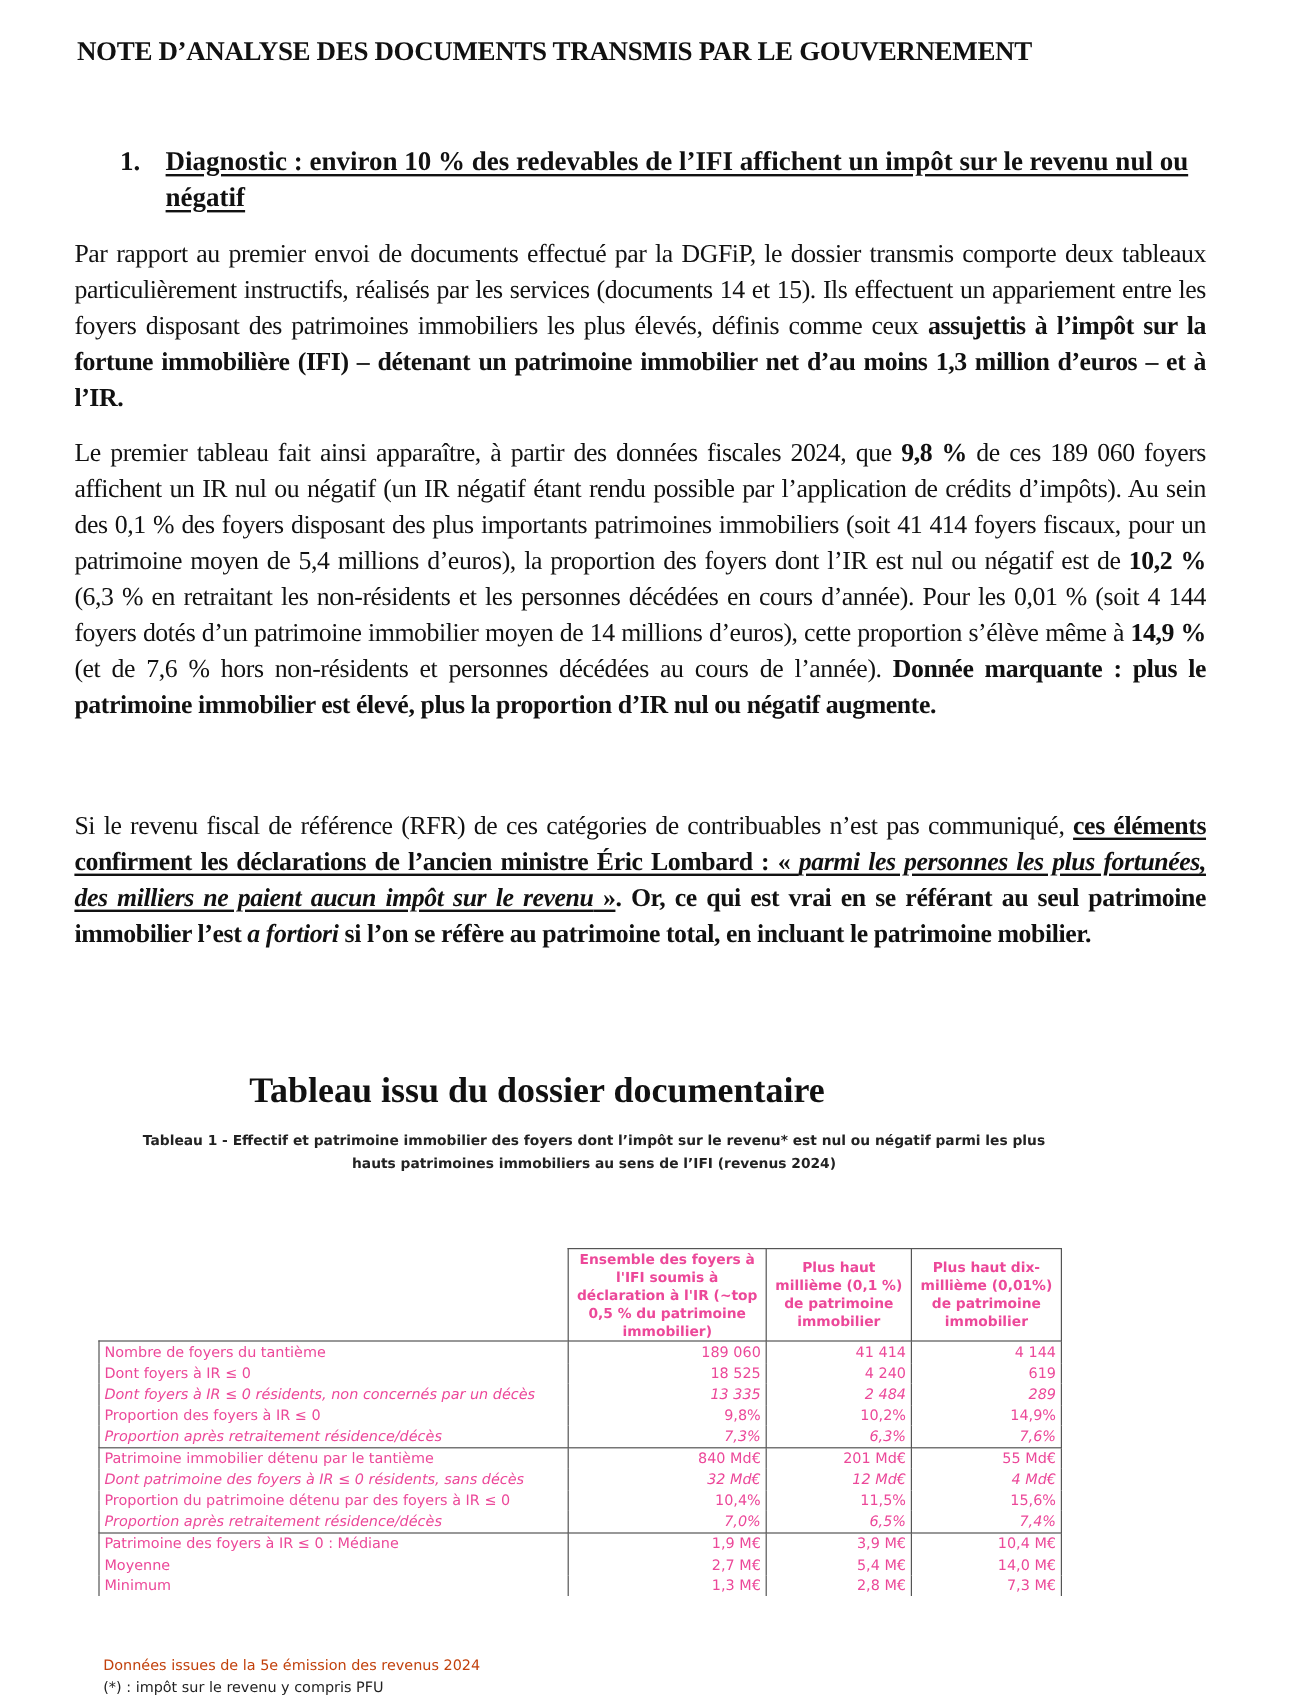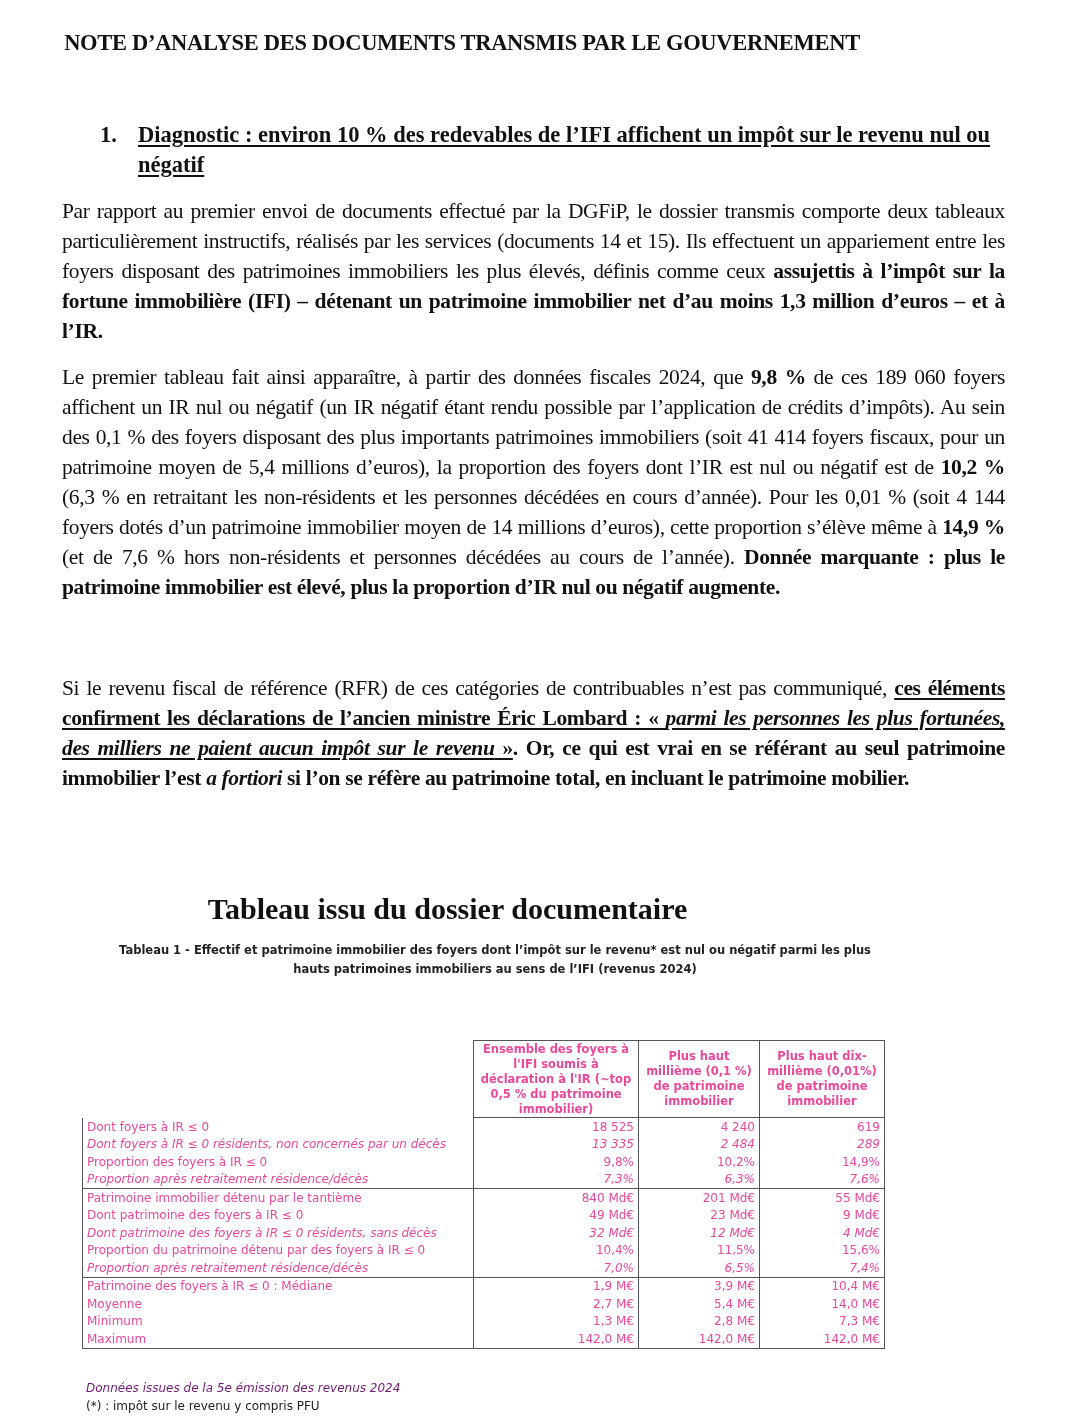--- a/index.html
+++ b/index.html
@@ -51,21 +51,21 @@
   td.lbl { width: 382px; border-left: 1px solid #555; border-right: 1px solid #555; }
   td.v1 { width: 156px; text-align: right; border-right: 1px solid #555; }
   td.v2 { width: 112px; text-align: right; border-right: 1px solid #555; }
   td.v3 { width: 116px; text-align: right; border-right: 1px solid #555; }
   tr.it td { font-style: italic; }
   tr.grp-start td { border-top: 1px solid #555; }
   tr.grp-end td { border-bottom: 1px solid #555; }
   td.indent { padding-left: 205px; }
 
   .footnote1 {
-    position: absolute; top: 1381px; left: 86px; font-size: 12px; font-style: italic; color: #701a75;
+    position: absolute; top: 1381px; left: 86px; font-size: 12px; color: #c2410c;
   }
   .footnote2 {
     position: absolute; top: 1399px; left: 86px; font-size: 12px; color: #222;
   }
 </style>
 </head>
 <body>
 
 <div class="doc-title serif">NOTE D’ANALYSE DES DOCUMENTS TRANSMIS PAR LE GOUVERNEMENT</div>
 
@@ -86,20 +86,26 @@
 <table class="data sans">
   <thead>
     <tr>
       <th class="blank"></th>
       <th style="width:156px">Ensemble des foyers à l'IFI soumis à déclaration à l'IR (~top 0,5 % du patrimoine immobilier)</th>
       <th style="width:112px">Plus haut millième (0,1 %) de patrimoine immobilier</th>
       <th style="width:116px">Plus haut dix-millième (0,01%) de patrimoine immobilier</th>
     </tr>
   </thead>
   <tbody>
+    <tr class="grp-start">
+      <td class="lbl">Nombre de foyers du tantième</td>
+      <td class="v1">189 060</td>
+      <td class="v2">41 414</td>
+      <td class="v3">4 144</td>
+    </tr>
     <tr>
       <td class="lbl">Dont foyers à IR ≤ 0</td>
       <td class="v1">18 525</td>
       <td class="v2">4 240</td>
       <td class="v3">619</td>
     </tr>
     <tr class="it">
       <td class="lbl">Dont foyers à IR ≤ 0 résidents, non concernés par un décès</td>
       <td class="v1">13 335</td>
       <td class="v2">2 484</td>
@@ -115,26 +121,20 @@
       <td class="lbl">Proportion après retraitement résidence/décès</td>
       <td class="v1">7,3%</td>
       <td class="v2">6,3%</td>
       <td class="v3">7,6%</td>
     </tr>
     <tr class="grp-start">
       <td class="lbl">Patrimoine immobilier détenu par le tantième</td>
       <td class="v1">840 Md€</td>
       <td class="v2">201 Md€</td>
       <td class="v3">55 Md€</td>
-    </tr>
-    <tr>
-      <td class="lbl">Dont patrimoine des foyers à IR ≤ 0</td>
-      <td class="v1">49 Md€</td>
-      <td class="v2">23 Md€</td>
-      <td class="v3">9 Md€</td>
     </tr>
     <tr class="it">
       <td class="lbl">Dont patrimoine des foyers à IR ≤ 0 résidents, sans décès</td>
       <td class="v1">32 Md€</td>
       <td class="v2">12 Md€</td>
       <td class="v3">4 Md€</td>
     </tr>
     <tr>
       <td class="lbl">Proportion du patrimoine détenu par des foyers à IR ≤ 0</td>
       <td class="v1">10,4%</td>
@@ -158,23 +158,17 @@
       <td class="v1">2,7 M€</td>
       <td class="v2">5,4 M€</td>
       <td class="v3">14,0 M€</td>
     </tr>
     <tr>
       <td class="lbl indent">Minimum</td>
       <td class="v1">1,3 M€</td>
       <td class="v2">2,8 M€</td>
       <td class="v3">7,3 M€</td>
     </tr>
-    <tr class="grp-end">
-      <td class="lbl indent">Maximum</td>
-      <td class="v1">142,0 M€</td>
-      <td class="v2">142,0 M€</td>
-      <td class="v3">142,0 M€</td>
-    </tr>
   </tbody>
 </table>
 
 <div class="footnote1 sans">Données issues de la 5e émission des revenus 2024</div>
 <div class="footnote2 sans">(*) : impôt sur le revenu y compris PFU</div>
 
 </body></html>

